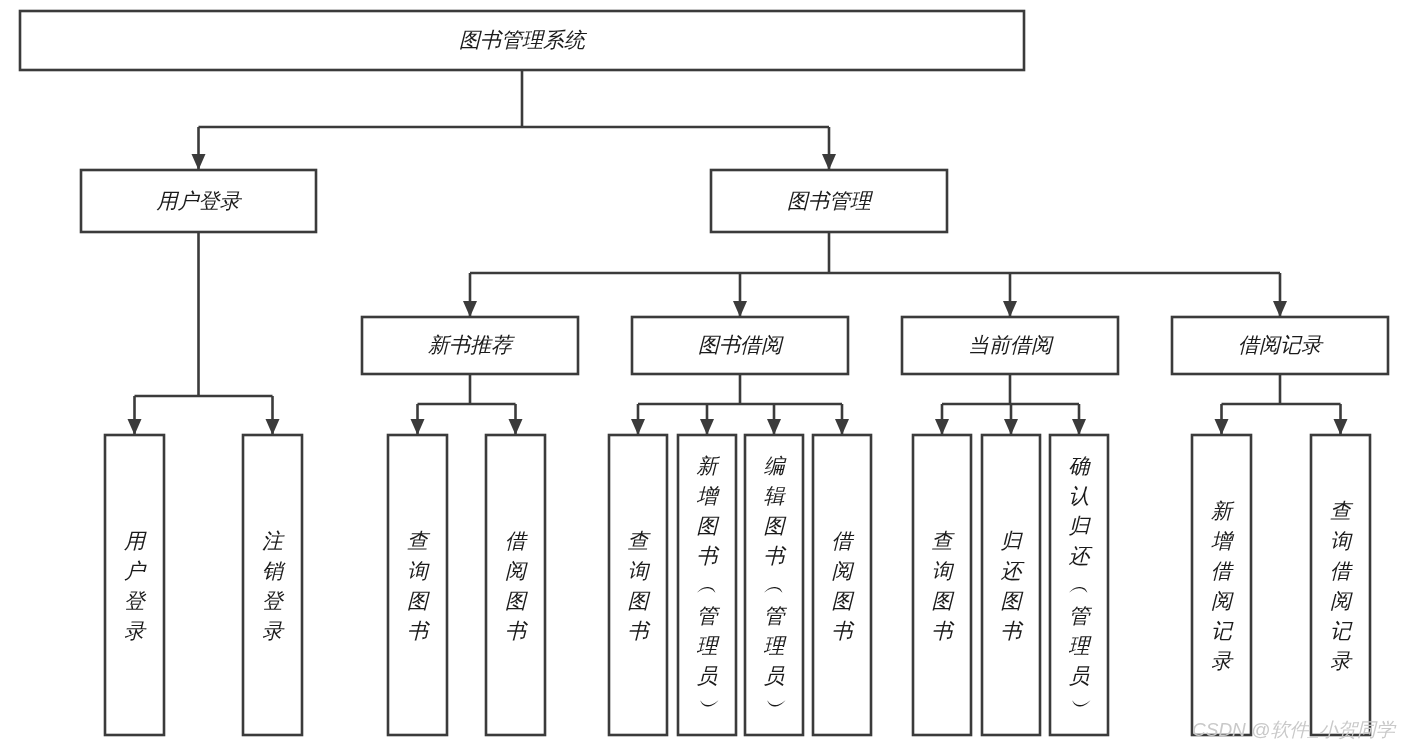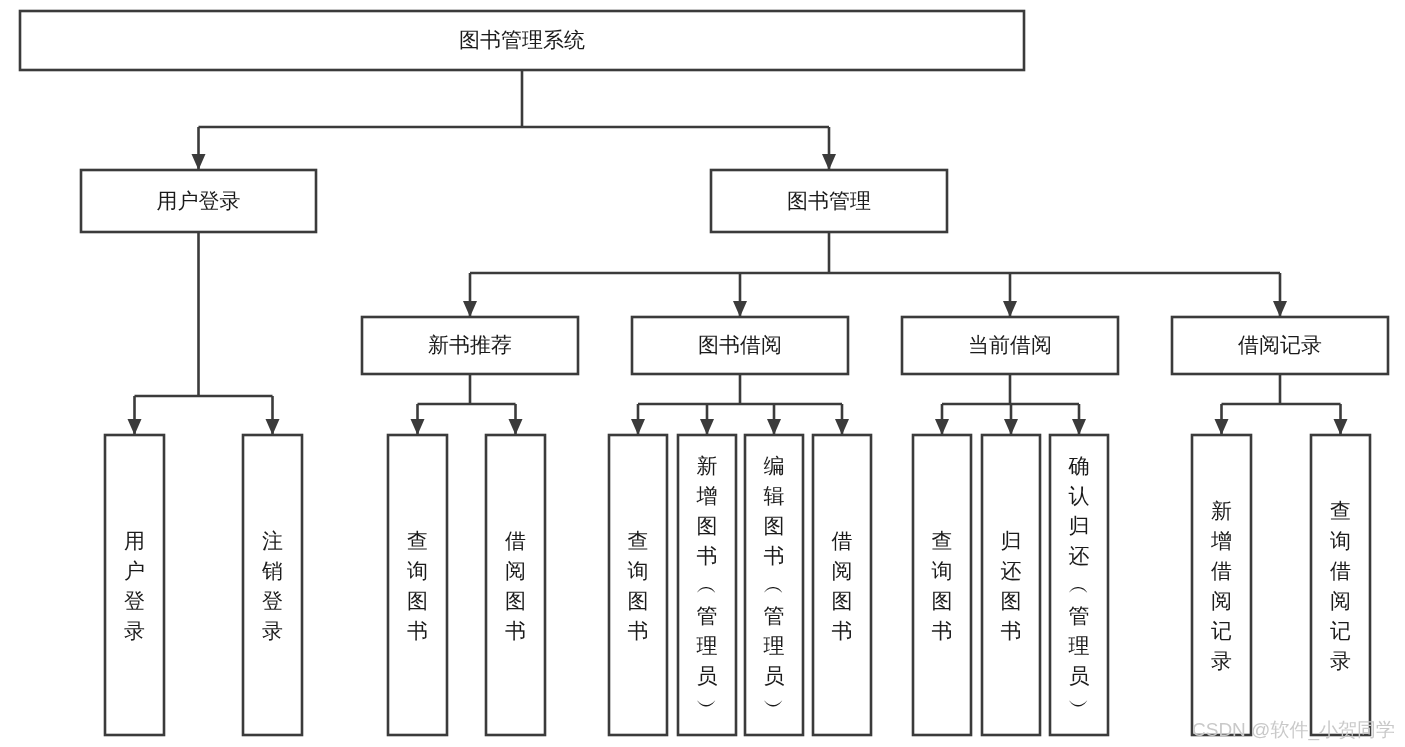--- a/index.html
+++ b/index.html
@@ -13,20 +13,21 @@
     font-family: "Liberation Sans", "DejaVu Sans", sans-serif;
     overflow: hidden;
     position: relative;
   }
   #diagram-root {
     position: absolute;
     top: 0;
     left: 0;
     width: 1405px;
     height: 747px;
+    font-style: italic;
   }
   svg.diagram {
     display: block;
     width: 1405px;
     height: 747px;
     background: #ffffff;
   }
   .node-box {
     fill: #ffffff;
     stroke: #3b3b3b;

